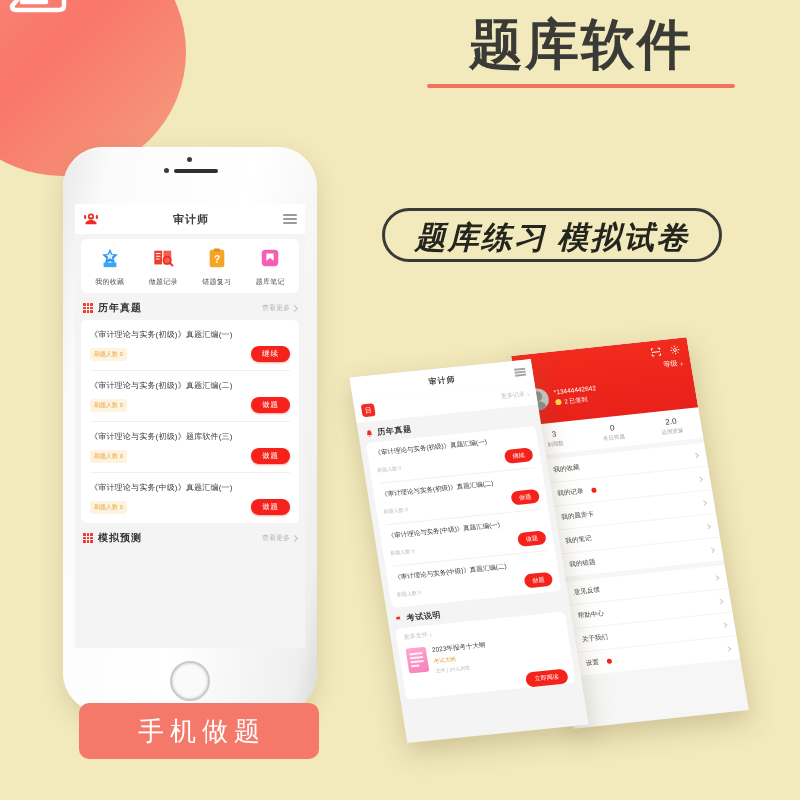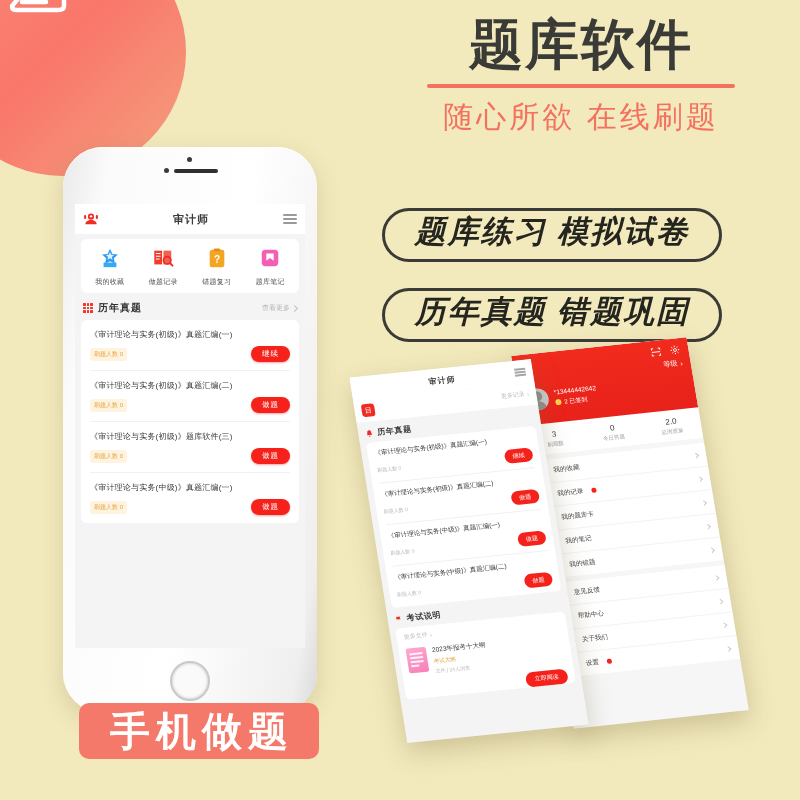--- a/index.html
+++ b/index.html
@@ -33,21 +33,21 @@
   }
   .subhead {
     margin-top: 9px; text-align: center; font-size: 30px; color: #f4715f;
     letter-spacing: 3px; white-space: nowrap;
   }
 
   
   .pill {
     position: absolute; left: 382px; width: 340px; height: 54px;
     border: 3px solid #3a3a36; border-radius: 27px;
-    display: flex; align-items: flex-start; justify-content: center;
+    display: flex; align-items: flex-end; justify-content: center;
     font-size: 31px; font-weight: bold; color: #25251f;
     font-style: italic; letter-spacing: 2px; white-space: nowrap;
     background: transparent;
   }
   .pill-1 { top: 208px; }
   .pill-2 { top: 288px; }
 
   
   .phone {
     position: absolute; left: 63px; top: 147px;
@@ -181,21 +181,21 @@
   .p-dot { width: 5px; height: 5px; border-radius: 50%; background: #f4241c; margin-left: 2px; }
   .p-chev { margin-left: auto; width: 4px; height: 4px; border-right: 1px solid #c9c9c9; border-top: 1px solid #c9c9c9; transform: rotate(45deg); }
 
   
   .bottom-badge {
     position: absolute; left: 79px; top: 703px; width: 240px; height: 56px;
     background: #f4796a; border-radius: 10px;
     display: flex; align-items: center; justify-content: center;
   }
   .bottom-badge span {
-    color: #fff; font-size: 40px; font-weight: bold; letter-spacing: 6px;
+    color: #fff; font-size: 26px; font-weight: normal; letter-spacing: 6px;
     white-space: nowrap; padding-left: 6px;
   }
 </style>
 </head>
 <body>
 
 <div class="stage">
 
   <div class="logo-blob">
     <svg class="logo-mark" viewBox="0 0 72 80">
@@ -206,28 +206,24 @@
         <path d="M24 18 L44 18"></path>
         <path d="M20 36 L34 36"></path>
         <path d="M22 54 L46 54"></path>
       </g>
     </svg>
   </div>
 
   <div class="headline-wrap">
     <div class="headline">题库软件</div>
     <div class="headline-rule"></div>
-    <div class="subhead">随心所欲  在线刷题</div>
   </div>
 
   <div class="pill pill-1">
     <span>题库练习 模拟试卷</span>
-  </div>
-  <div class="pill pill-2">
-    <span>历年真题 错题巩固</span>
   </div>
 
   <div class="phone">
     <div class="phone-notchbar">
       <span class="sensor"></span>
       <span class="cam"></span>
       <span class="speaker"></span>
     </div>
 
     <div class="screen">
@@ -329,20 +325,38 @@
         </div>
         <div class="qrow">
           <div class="qtitle">《审计理论与实务(中级)》真题汇编(一)</div>
           <div class="qmeta">
             <span class="qtag">刷题人数 0</span>
             <span class="qbtn">做题</span>
           </div>
         </div>
       </div>
 
+      <div class="sec-head">
+        <div class="grid-ico">
+          <i></i>
+            <i></i>
+            <i></i>
+            <i></i>
+            <i></i>
+            <i></i>
+            <i></i>
+            <i></i>
+            <i></i>
+        </div>
+        <div class="sec-title">模拟预测</div>
+        <div class="sec-more">
+          <span>查看更多</span>
+          <span class="chev"></span>
+        </div>
+      </div>
 
     </div>
     <div class="home-btn"></div>
   </div>
 
   <div class="tilt-wrap">
 
     <div class="tshot tshot-right">
       <div class="p-head">
         <div class="p-icons">

